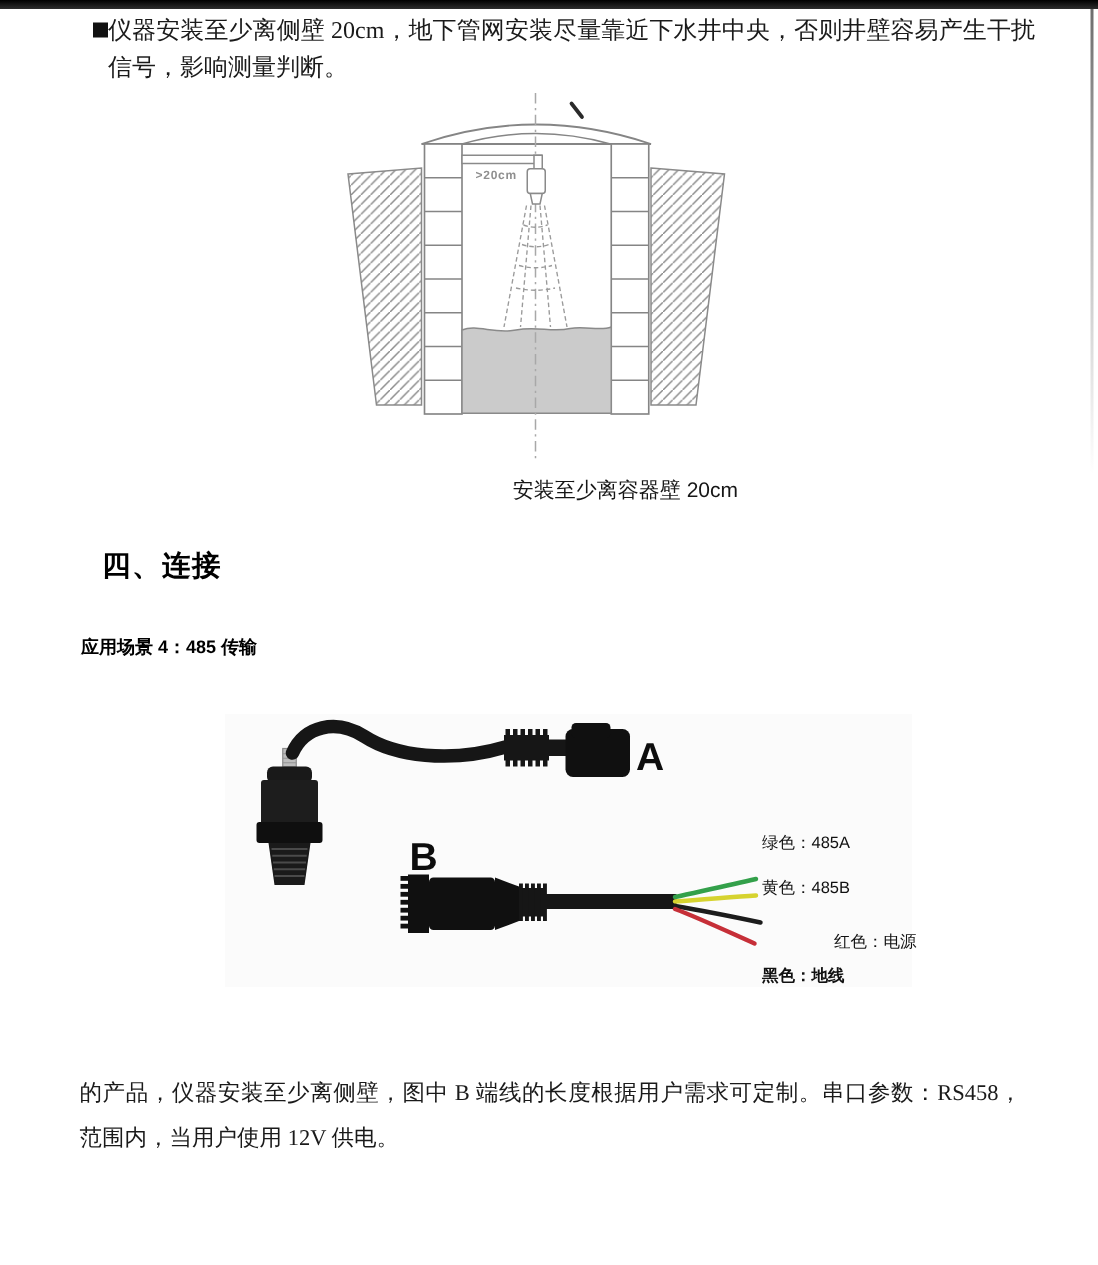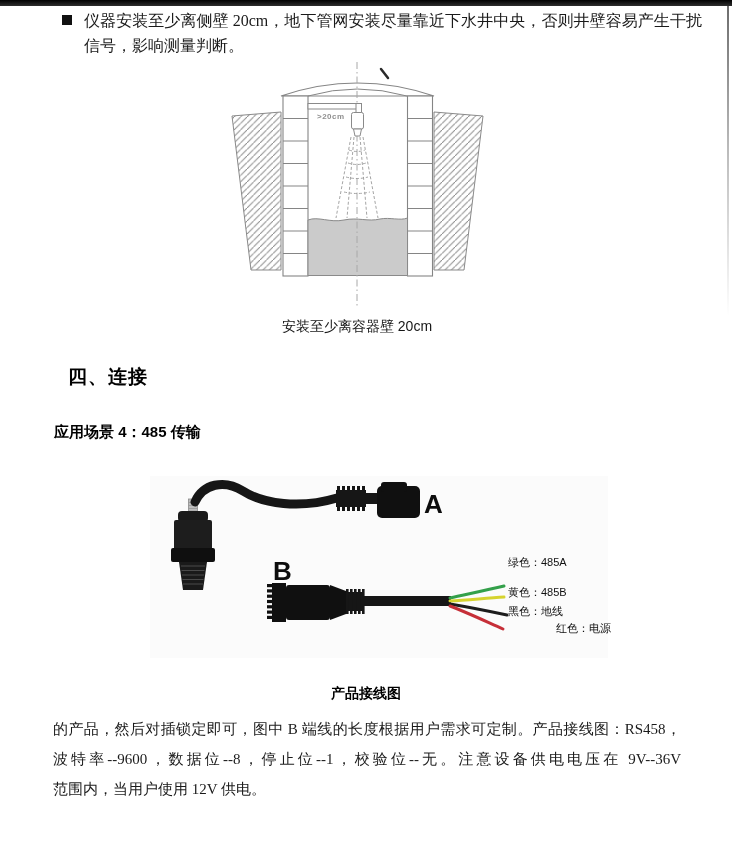--- a/index.html
+++ b/index.html
@@ -3,37 +3,37 @@
 <meta charset="utf-8">
 <style>
   html,body{margin:0;padding:0;background:#ffffff;}
   .page{position:relative;width:732px;height:843px;background:#ffffff;overflow:hidden;
         font-family:"Liberation Serif","DejaVu Serif",serif;color:#1a1a1a;}
   .sans{font-family:"Liberation Sans","DejaVu Sans",sans-serif;}
   .top-bar{position:absolute;left:0;top:0;width:732px;height:6px;
            background:linear-gradient(#000,#2e2e2e);}
   .right-edge{position:absolute;right:3px;top:6px;width:2px;height:310px;
               background:linear-gradient(to bottom,#6d6d6d,#b9b9b9 45%,rgba(255,255,255,0));}
-  .bullet-row{position:absolute;left:62px;top:8px;width:640px;display:flex;gap:12px;}
+  .bullet-row{position:absolute;left:62px;top:8px;width:640px;display:flex;gap:0;}
   .bullet-marker{width:10px;height:10px;background:#111;margin-top:7px;flex:0 0 auto;}
   .bullet-text{width:618px;font-size:16px;line-height:25px;text-align:justify;}
   .fig-well{position:absolute;left:222px;top:58px;width:270px;height:260px;}
   .dist-label{position:absolute;left:317px;top:112px;font-size:8px;font-weight:bold;
               color:#8f8f8f;letter-spacing:.5px;}
-  .well-caption{position:absolute;left:222px;top:318px;width:270px;text-align:center;
+  .well-caption{position:absolute;left:222px;top:318px;width:270px;text-align:right;
                 font-size:14px;color:#161616;}
   .section-heading{position:absolute;left:68px;top:364px;font-size:19px;font-weight:bold;
                    color:#000;letter-spacing:1px;text-align:center;}
-  .subheading{position:absolute;left:54px;top:423px;font-size:15px;font-weight:bold;color:#000;}
+  .subheading{position:absolute;left:54px;top:423px;font-size:12px;font-weight:bold;color:#000;}
   .fig-cable{position:absolute;left:145px;top:462px;width:475px;height:205px;}
   .conn-label{position:absolute;font-weight:bold;font-size:26px;color:#0d0d0d;line-height:26px;}
   .conn-a{left:424px;top:491px;}
   .conn-b{left:273px;top:558px;}
   .wire-label{position:absolute;left:508px;font-size:11px;line-height:12px;color:#111;}
-  .wl-0{top:556px;} .wl-1{top:586px;} .wl-2{top:605px;} .wl-3{top:622px;margin-left:48px;}
+  .wl-0{top:556px;} .wl-1{top:586px;} .wl-2{top:645px;font-weight:bold;} .wl-3{top:622px;margin-left:48px;}
   .cable-caption{position:absolute;left:146px;top:685px;width:440px;text-align:center;
                  font-size:14px;font-weight:bold;color:#000;}
   .paragraph{position:absolute;left:53px;top:714px;width:628px;font-size:15px;}
   .para-line{height:30px;line-height:30px;white-space:nowrap;}
   .para-line.fill{text-align:justify;text-align-last:justify;white-space:normal;height:30px;overflow:hidden;}
 </style>
 </head>
 <body>
 
 <div class="page">
@@ -154,21 +154,19 @@
       <path d="M450,604 C468,607 488,611 507,615" style="stroke: rgb(28, 28, 28);"></path>
       <path d="M450,606 C466,612 485,621 503,629" style="stroke: rgb(198, 47, 56);"></path>
     </g>
   </svg>
   <div class="conn-label conn-a sans">A</div>
   <div class="conn-label conn-b sans">B</div>
   <div class="wire-label wl-0 sans">绿色：485A</div>
   <div class="wire-label wl-1 sans">黄色：485B</div>
   <div class="wire-label wl-2 sans">黑色：地线</div>
   <div class="wire-label wl-3 sans">红色：电源</div>
-  <div class="cable-caption sans">产品接线图</div>
 
   <div class="paragraph">
-    <div class="para-line fill">的产品，然后对插锁定即可，图中 B 端线的长度根据用户需求可定制。产品接线图：RS458，</div>
-    <div class="para-line fill">波特率--9600，数据位--8，停止位--1，校验位--无。注意设备供电电压在 9V--36V</div>
+    <div class="para-line fill">的产品，仪器安装至少离侧壁，图中 B 端线的长度根据用户需求可定制。串口参数：RS458，</div>
     <div class="para-line">范围内，当用户使用 12V 供电。</div>
   </div>
 
 </div>
 
 </body></html>

